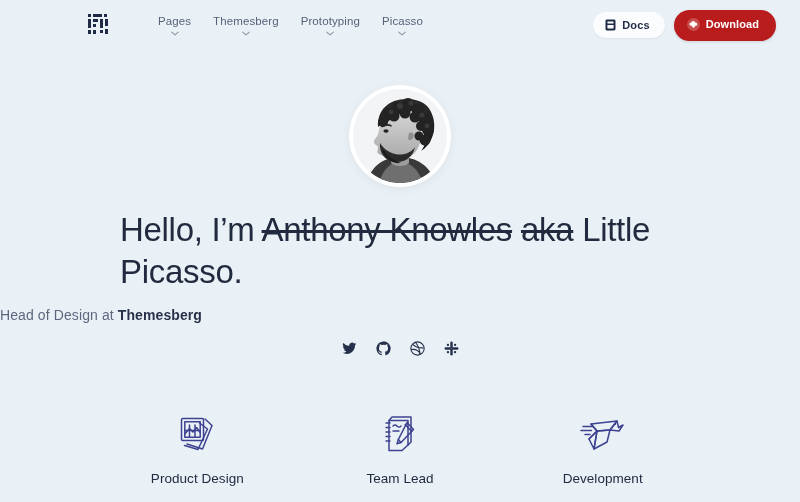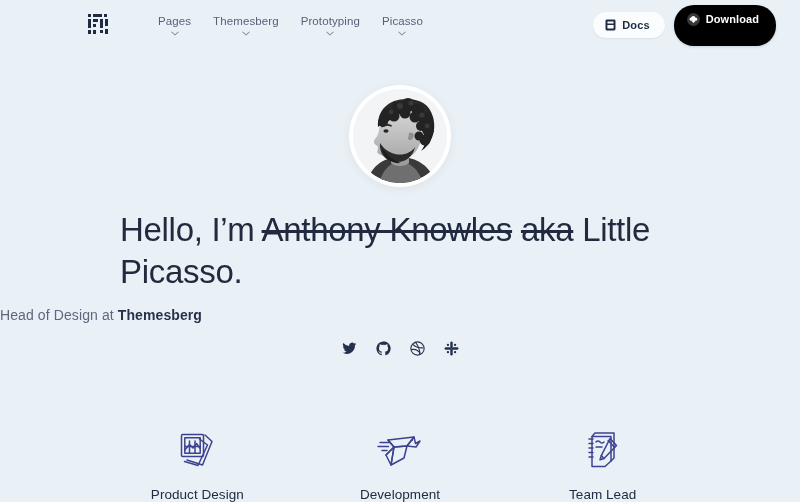--- a/index.html
+++ b/index.html
@@ -80,23 +80,23 @@
   }
 
   .btn-docs {
     background: #fbfcfe;
     color: #1f2a44;
     padding: 7px 15px 7px 12px;
     box-shadow: 0 1px 2px rgba(23,43,77,.08);
   }
 
   .btn-download {
-    background: #000000;
+    background: #b91c1c;
     color: #ffffff;
-    padding: 8px 17px 20px 13px;
+    padding: 8px 17px 10px 13px;
     box-shadow: 0 1px 3px rgba(23,43,77,.16);
   }
 
   .btn svg { display: block; flex: 0 0 auto; }
 
   
   .hero {
     padding-top: 35px;
   }
 
@@ -156,21 +156,21 @@
     cursor: pointer;
     color: #25304a;
     line-height: 0;
   }
 
   
   .features {
     position: absolute;
     left: 0;
     right: 0;
-    bottom: 0;
+    bottom: 16px;
     display: flex;
     justify-content: flex-start;
     gap: 0;
     padding: 0 96px;
   }
 
   .feature {
     flex: 1 1 0;
     text-align: center;
     cursor: pointer;
@@ -416,46 +416,46 @@
           <path d="M10.8 19.5 H26.2 M15.5 14 V26.2 M21 14 V26.2"></path>
         </g>
       </svg>
     </div>
     <div class="feature-label">Product Design</div>
   </div>
 
 
   <div class="feature">
     <div class="feature-icon">
-      <svg width="52" height="46" viewBox="0 0 52 46" aria-hidden="true">
-        <g fill="none" stroke="currentColor" stroke-width="1.5" stroke-linejoin="round" stroke-linecap="round">
-          <path d="M14 13 L40 10 L33 19 L20 20 Z"></path>
-          <path d="M20 20 L33 19 L30 31 L17 38 Z"></path>
-          <path d="M33 19 L40 10 L41.5 16.5 L46 14 L42 20 Z"></path>
-          <path d="M20 20 L17 38 L12 28 Z"></path>
-          <path d="M14 13 L20 20 L12 28"></path>
-          <path d="M6 15.5 H16 M4 19.5 H14.5 M8 23.5 H13"></path>
-          <circle cx="38.2" cy="13" r=".9" fill="currentColor" stroke="none"></circle>
-        </g>
-      </svg>
-    </div>
-    <div class="feature-label">Development</div>
-  </div>
-
-  <div class="feature">
-    <div class="feature-icon">
       <svg width="46" height="46" viewBox="0 0 46 46" aria-hidden="true">
         <g fill="none" stroke="currentColor" stroke-width="1.5" stroke-linejoin="round" stroke-linecap="round">
           <path d="M12 9.5 H31 V34 L25 39.5 H12 Z"></path>
           <path d="M12 9.5 L15 6 H34 V31 L31 34"></path>
           <path d="M9 12 H13 M9 16.5 H13 M9 21 H13 M9 25.5 H13 M9 30 H13"></path>
           <path d="M16 15 q2 -2.2 4 0 q2 2.2 4 0"></path>
           <path d="M16 20 H22"></path>
           <path d="M30 11.5 L36.5 18.5 L24 31.5 L20 32.8 L21.3 28.6 Z"></path>
           <path d="M21.3 28.6 L24 31.5"></path>
           <path d="M28.2 13.5 L34.6 20.4"></path>
         </g>
       </svg>
     </div>
     <div class="feature-label">Team Lead</div>
   </div>
 
+  <div class="feature">
+    <div class="feature-icon">
+      <svg width="52" height="46" viewBox="0 0 52 46" aria-hidden="true">
+        <g fill="none" stroke="currentColor" stroke-width="1.5" stroke-linejoin="round" stroke-linecap="round">
+          <path d="M14 13 L40 10 L33 19 L20 20 Z"></path>
+          <path d="M20 20 L33 19 L30 31 L17 38 Z"></path>
+          <path d="M33 19 L40 10 L41.5 16.5 L46 14 L42 20 Z"></path>
+          <path d="M20 20 L17 38 L12 28 Z"></path>
+          <path d="M14 13 L20 20 L12 28"></path>
+          <path d="M6 15.5 H16 M4 19.5 H14.5 M8 23.5 H13"></path>
+          <circle cx="38.2" cy="13" r=".9" fill="currentColor" stroke="none"></circle>
+        </g>
+      </svg>
+    </div>
+    <div class="feature-label">Development</div>
+  </div>
+
 </section>
 
 </body></html>

